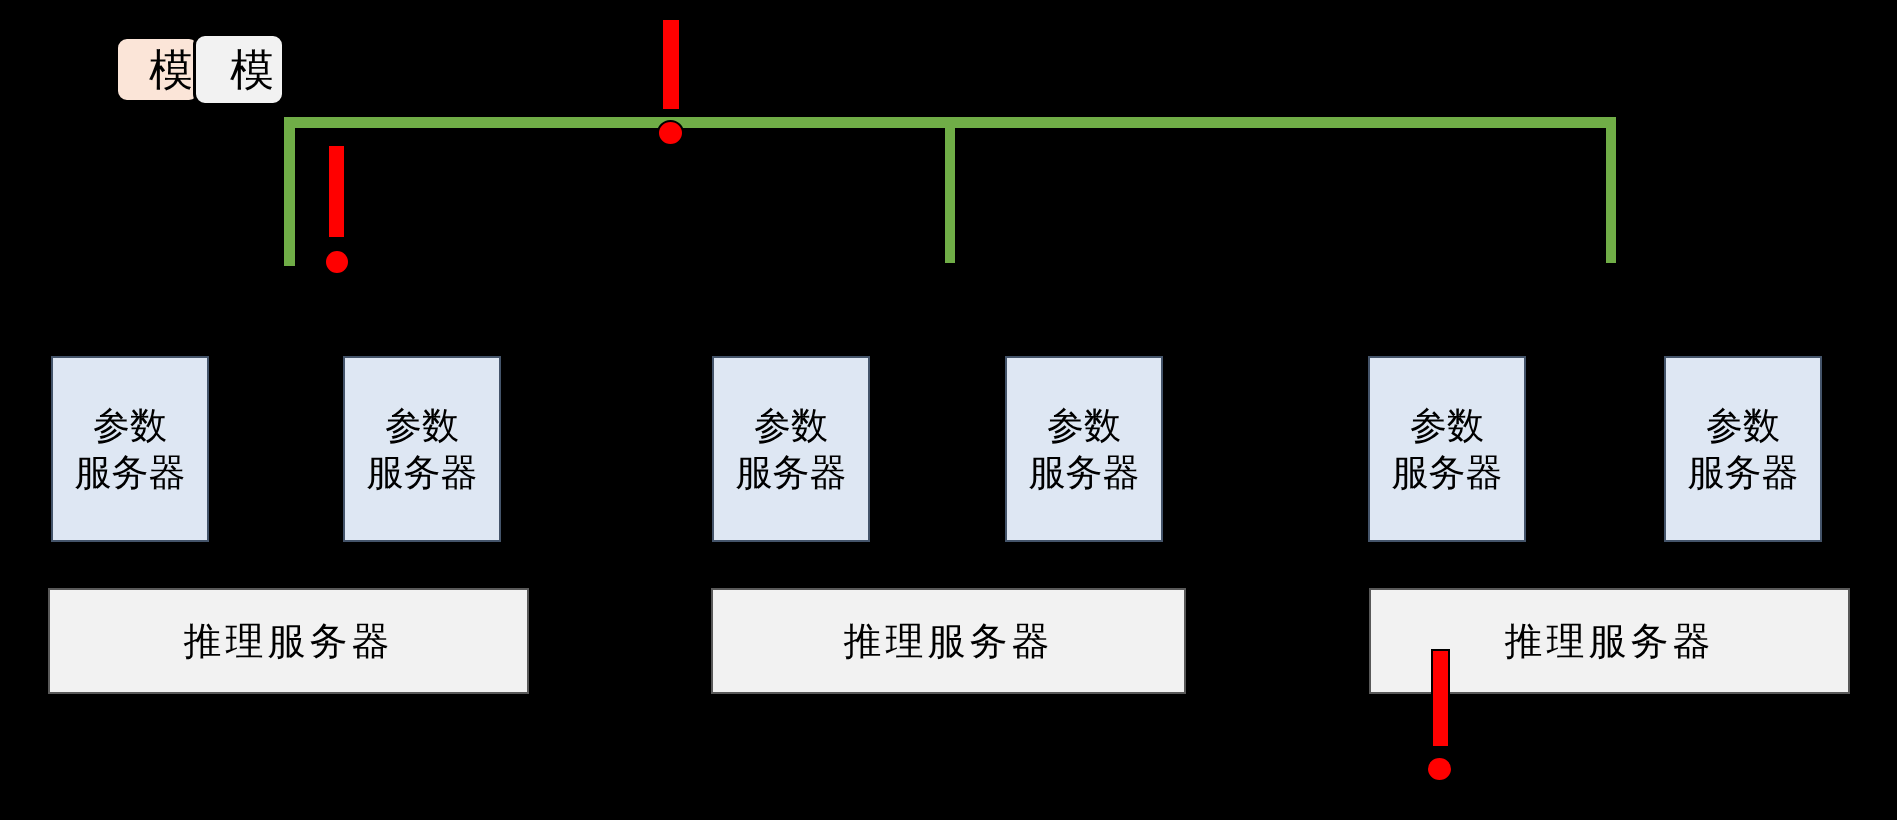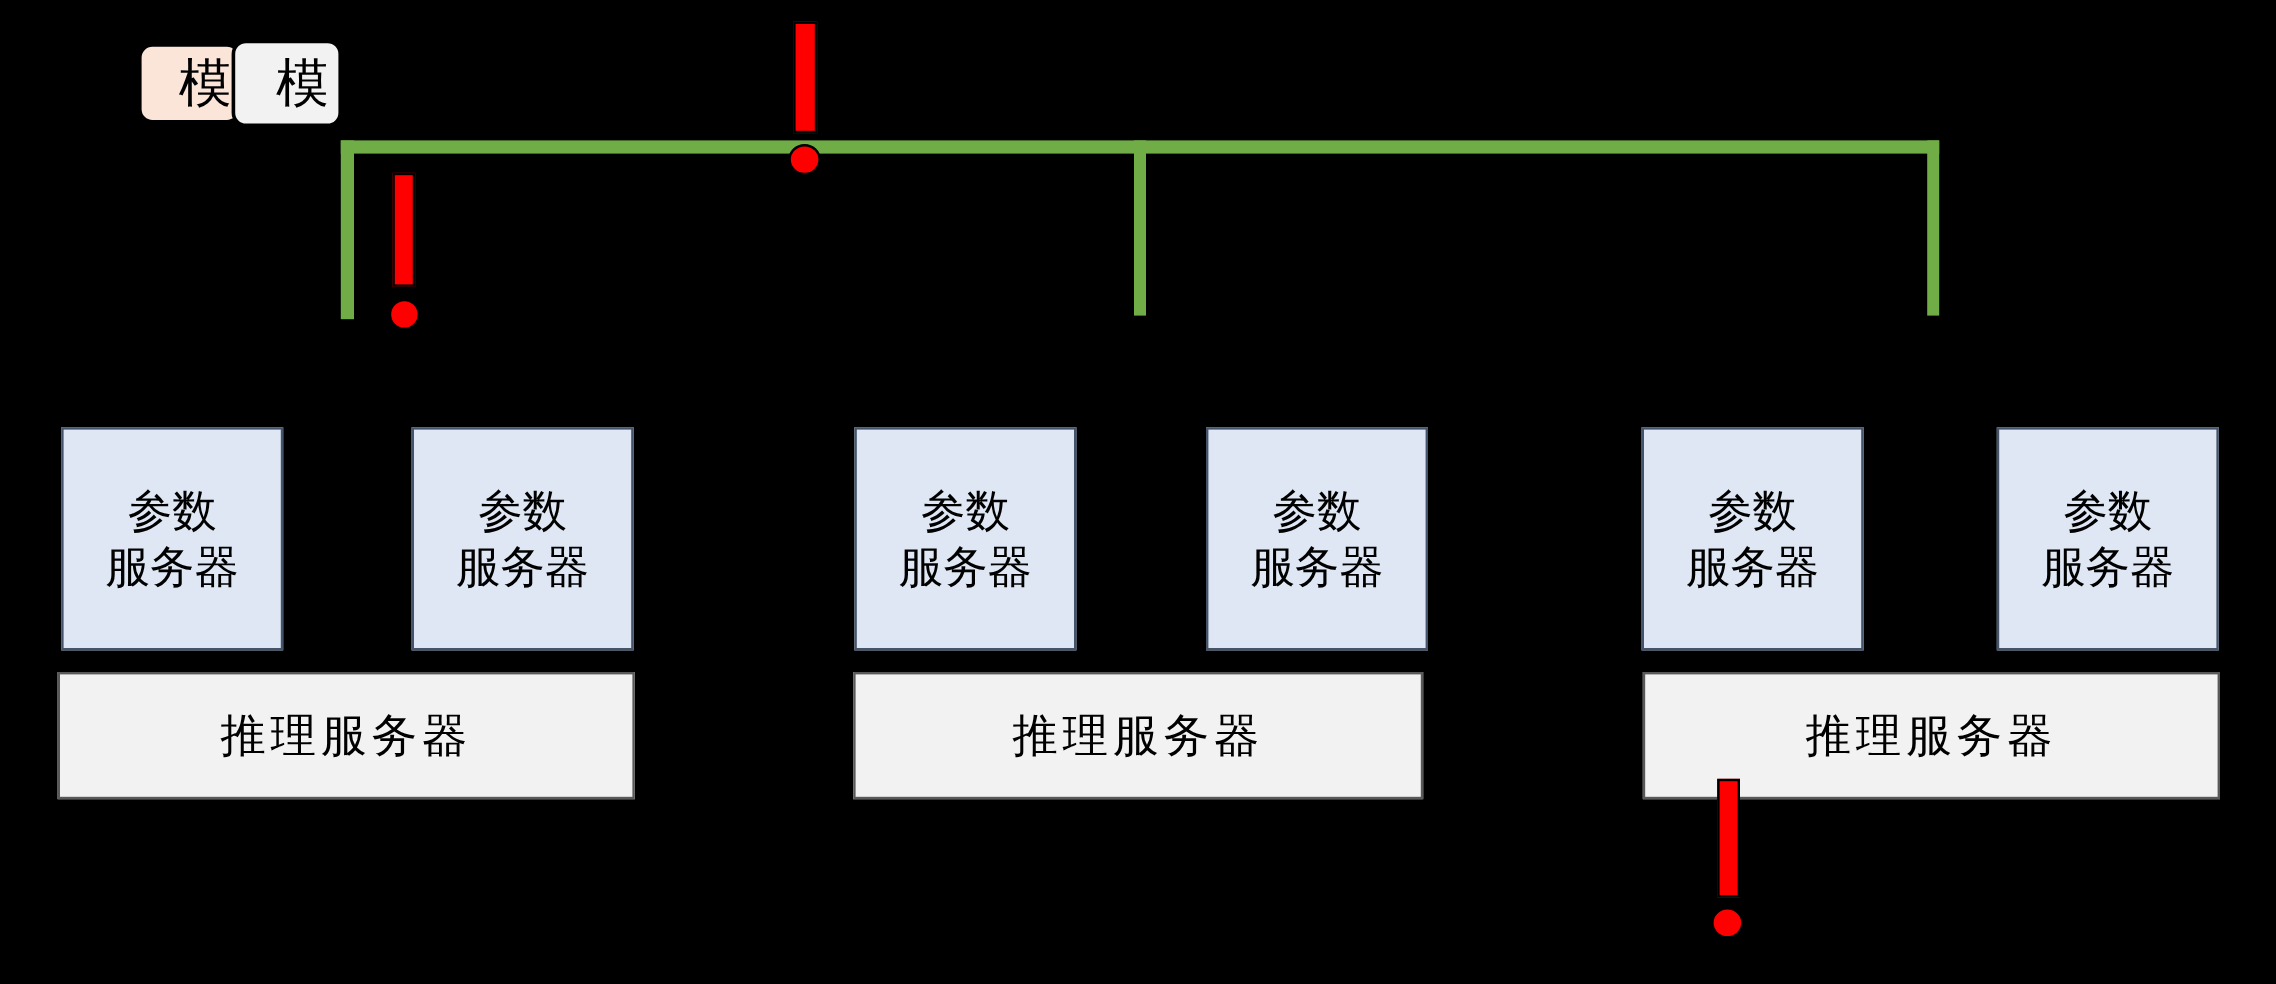--- a/index.html
+++ b/index.html
@@ -20,28 +20,28 @@
   .card-b{left:193px;top:33px;width:92px;height:73px;background:var(--cardgray);z-index:3;justify-content:flex-end;padding-right:8px;}
   .card-c{left:277px;top:32px;width:240px;height:76px;background:var(--cardgray);z-index:4;justify-content:center;letter-spacing:6px;}
   
   .conn{position:absolute;background:var(--green);z-index:1;}
   .conn-h{left:284px;top:117px;width:1332px;height:11px;}
   .conn-v1{left:284px;top:117px;width:11px;height:149px;}
   .conn-v2{left:945px;top:117px;width:10px;height:146px;}
   .conn-v3{left:1606px;top:117px;width:10px;height:146px;}
   
   .param{
-    position:absolute;box-sizing:border-box;top:356px;width:185px;height:186px;
+    position:absolute;box-sizing:border-box;top:356px;width:158px;height:186px;
     background:var(--blue);border:2px solid var(--blueborder);
     display:flex;flex-direction:column;align-items:center;justify-content:center;
     font-size:37px;line-height:47px;text-align:center;z-index:2;
   }
   .p1{left:51px}.p2{left:343px}.p3{left:712px}.p4{left:1005px}.p5{left:1368px}.p6{left:1664px}
   .infer{
-    position:absolute;box-sizing:border-box;top:560px;height:106px;
+    position:absolute;box-sizing:border-box;top:588px;height:106px;
     background:var(--infgray);border:2px solid var(--infborder);
     display:flex;align-items:center;justify-content:center;
     font-size:38px;letter-spacing:4px;z-index:2;
   }
   .i1{left:48px;width:481px}.i2{left:711px;width:475px}.i3{left:1369px;width:481px}
   
   .bang{position:absolute;z-index:5;}
   .bang .bar,.bang .dot{position:absolute;box-sizing:border-box;background:var(--red);border:2px solid #000;}
   .bang .dot{border-radius:50%;}
   .e1-bar{left:661px;top:18px;width:20px;height:93px;}

